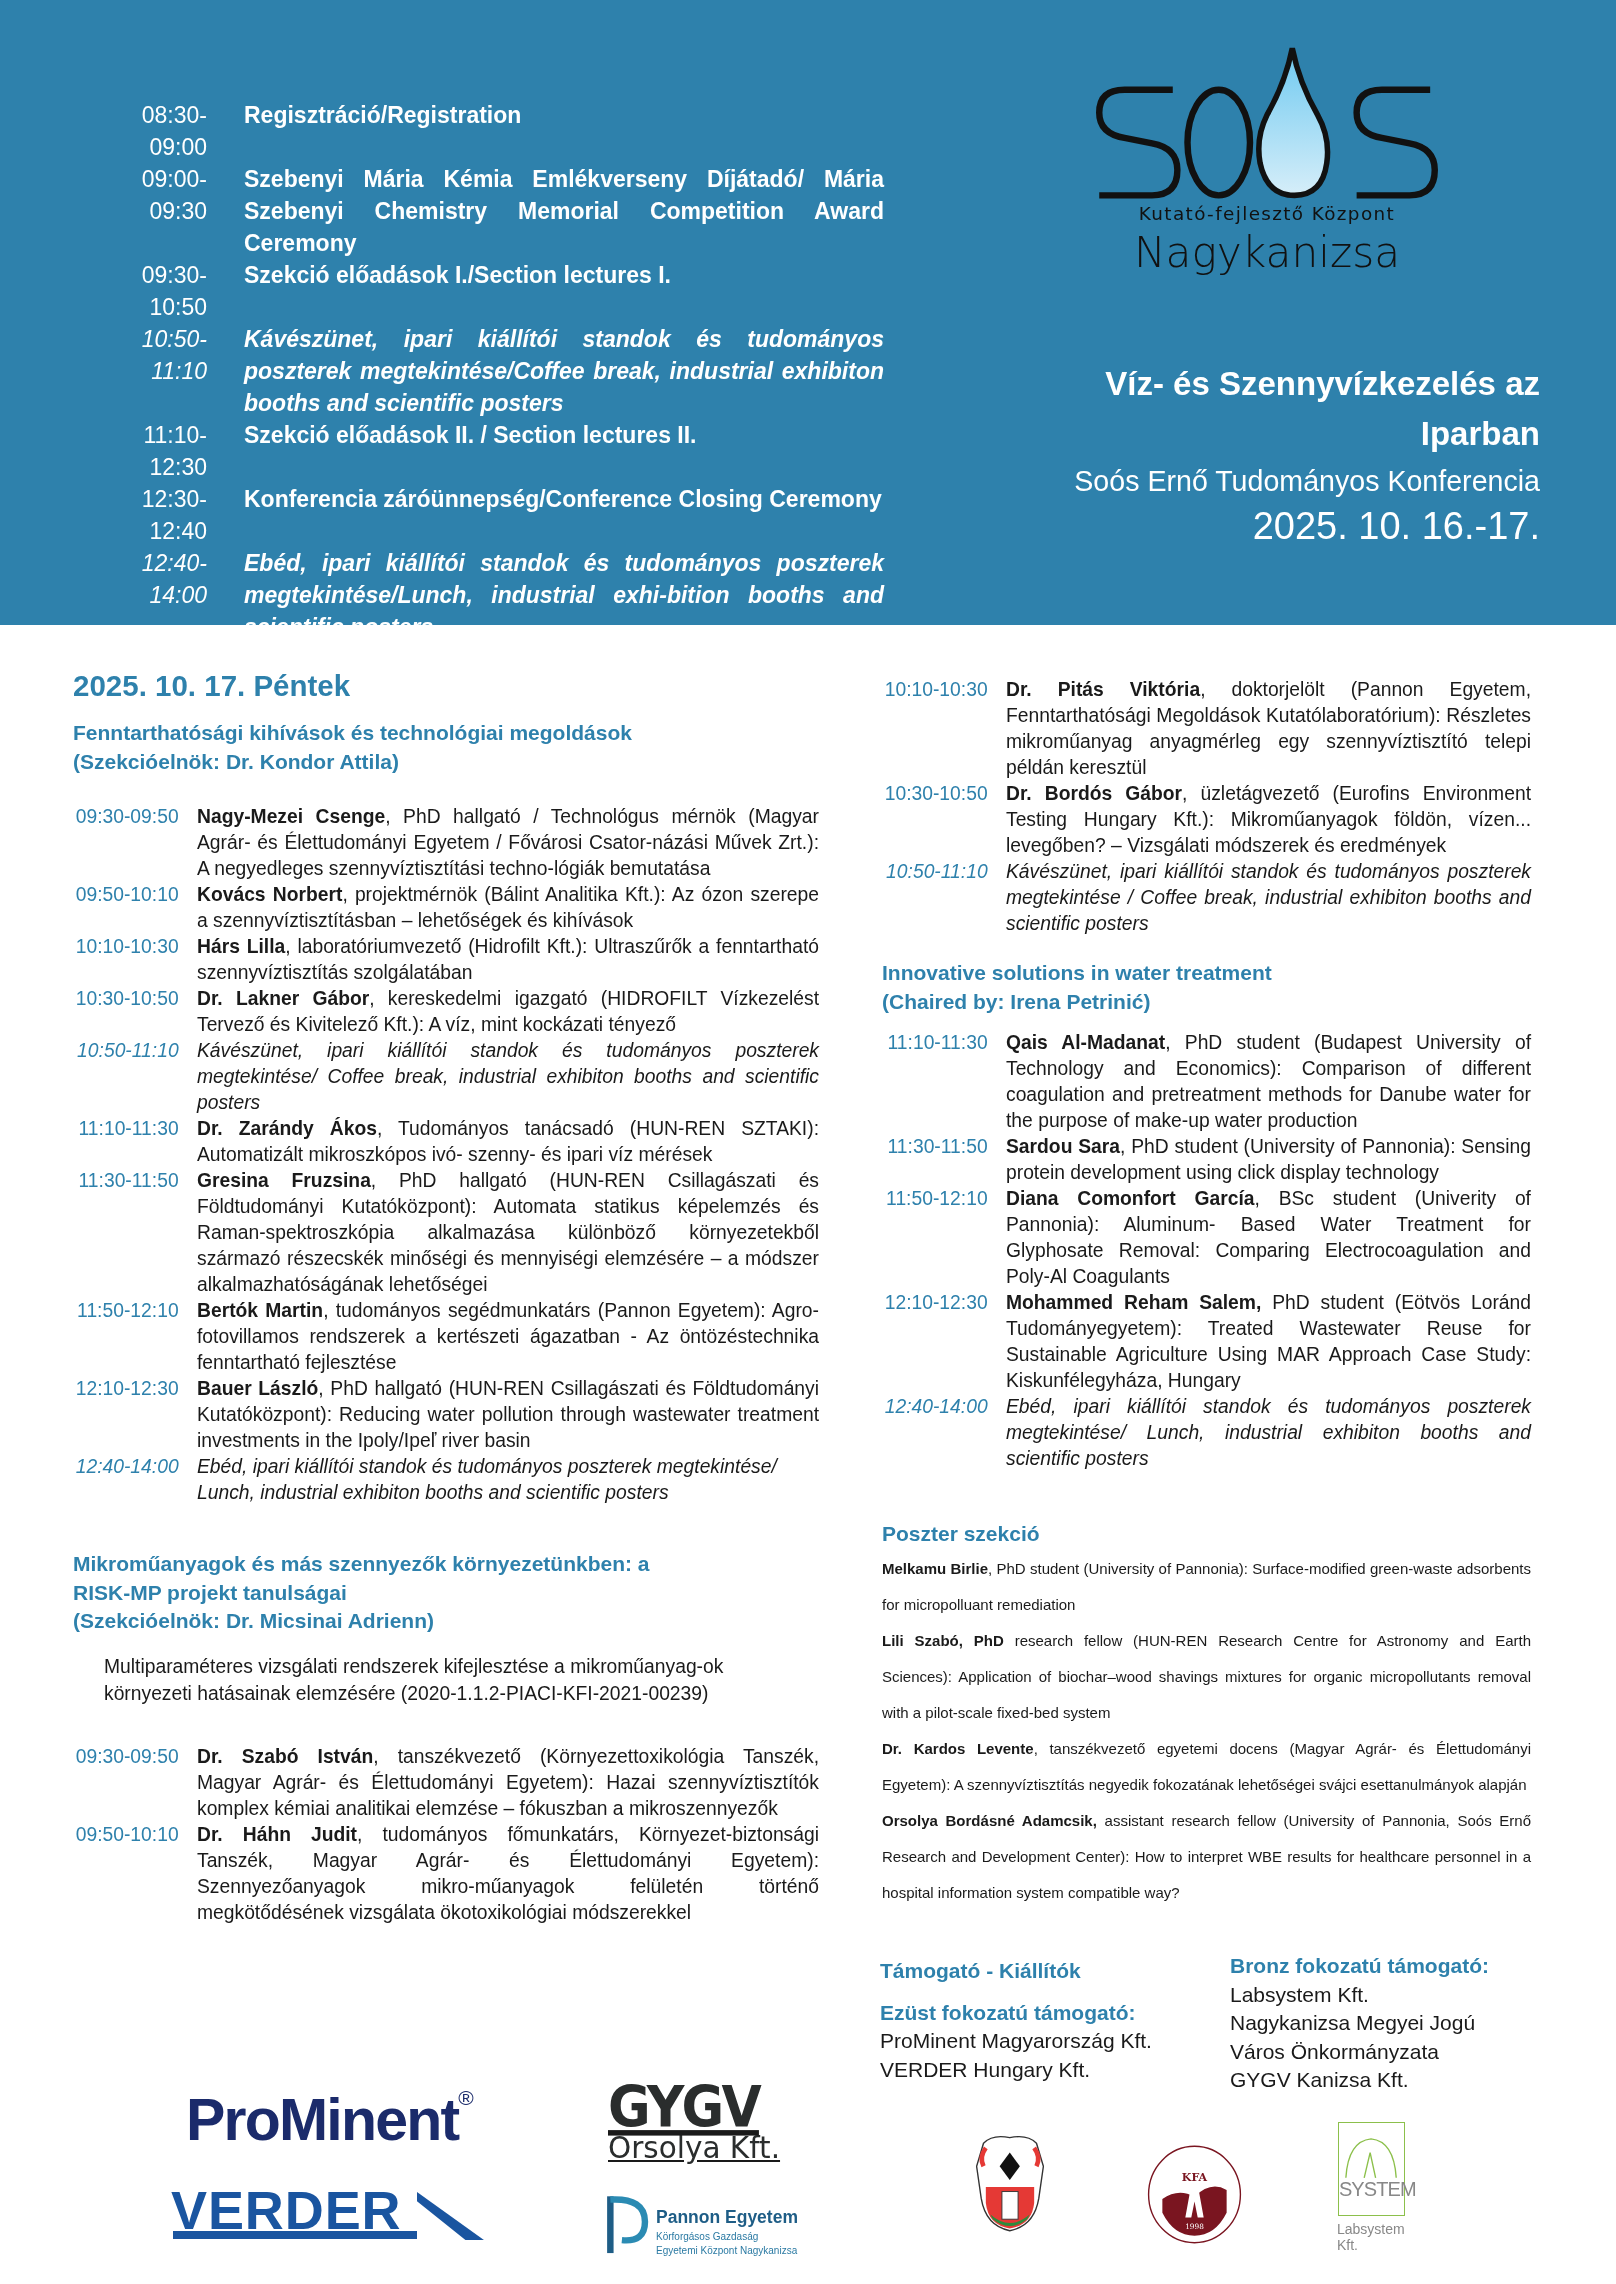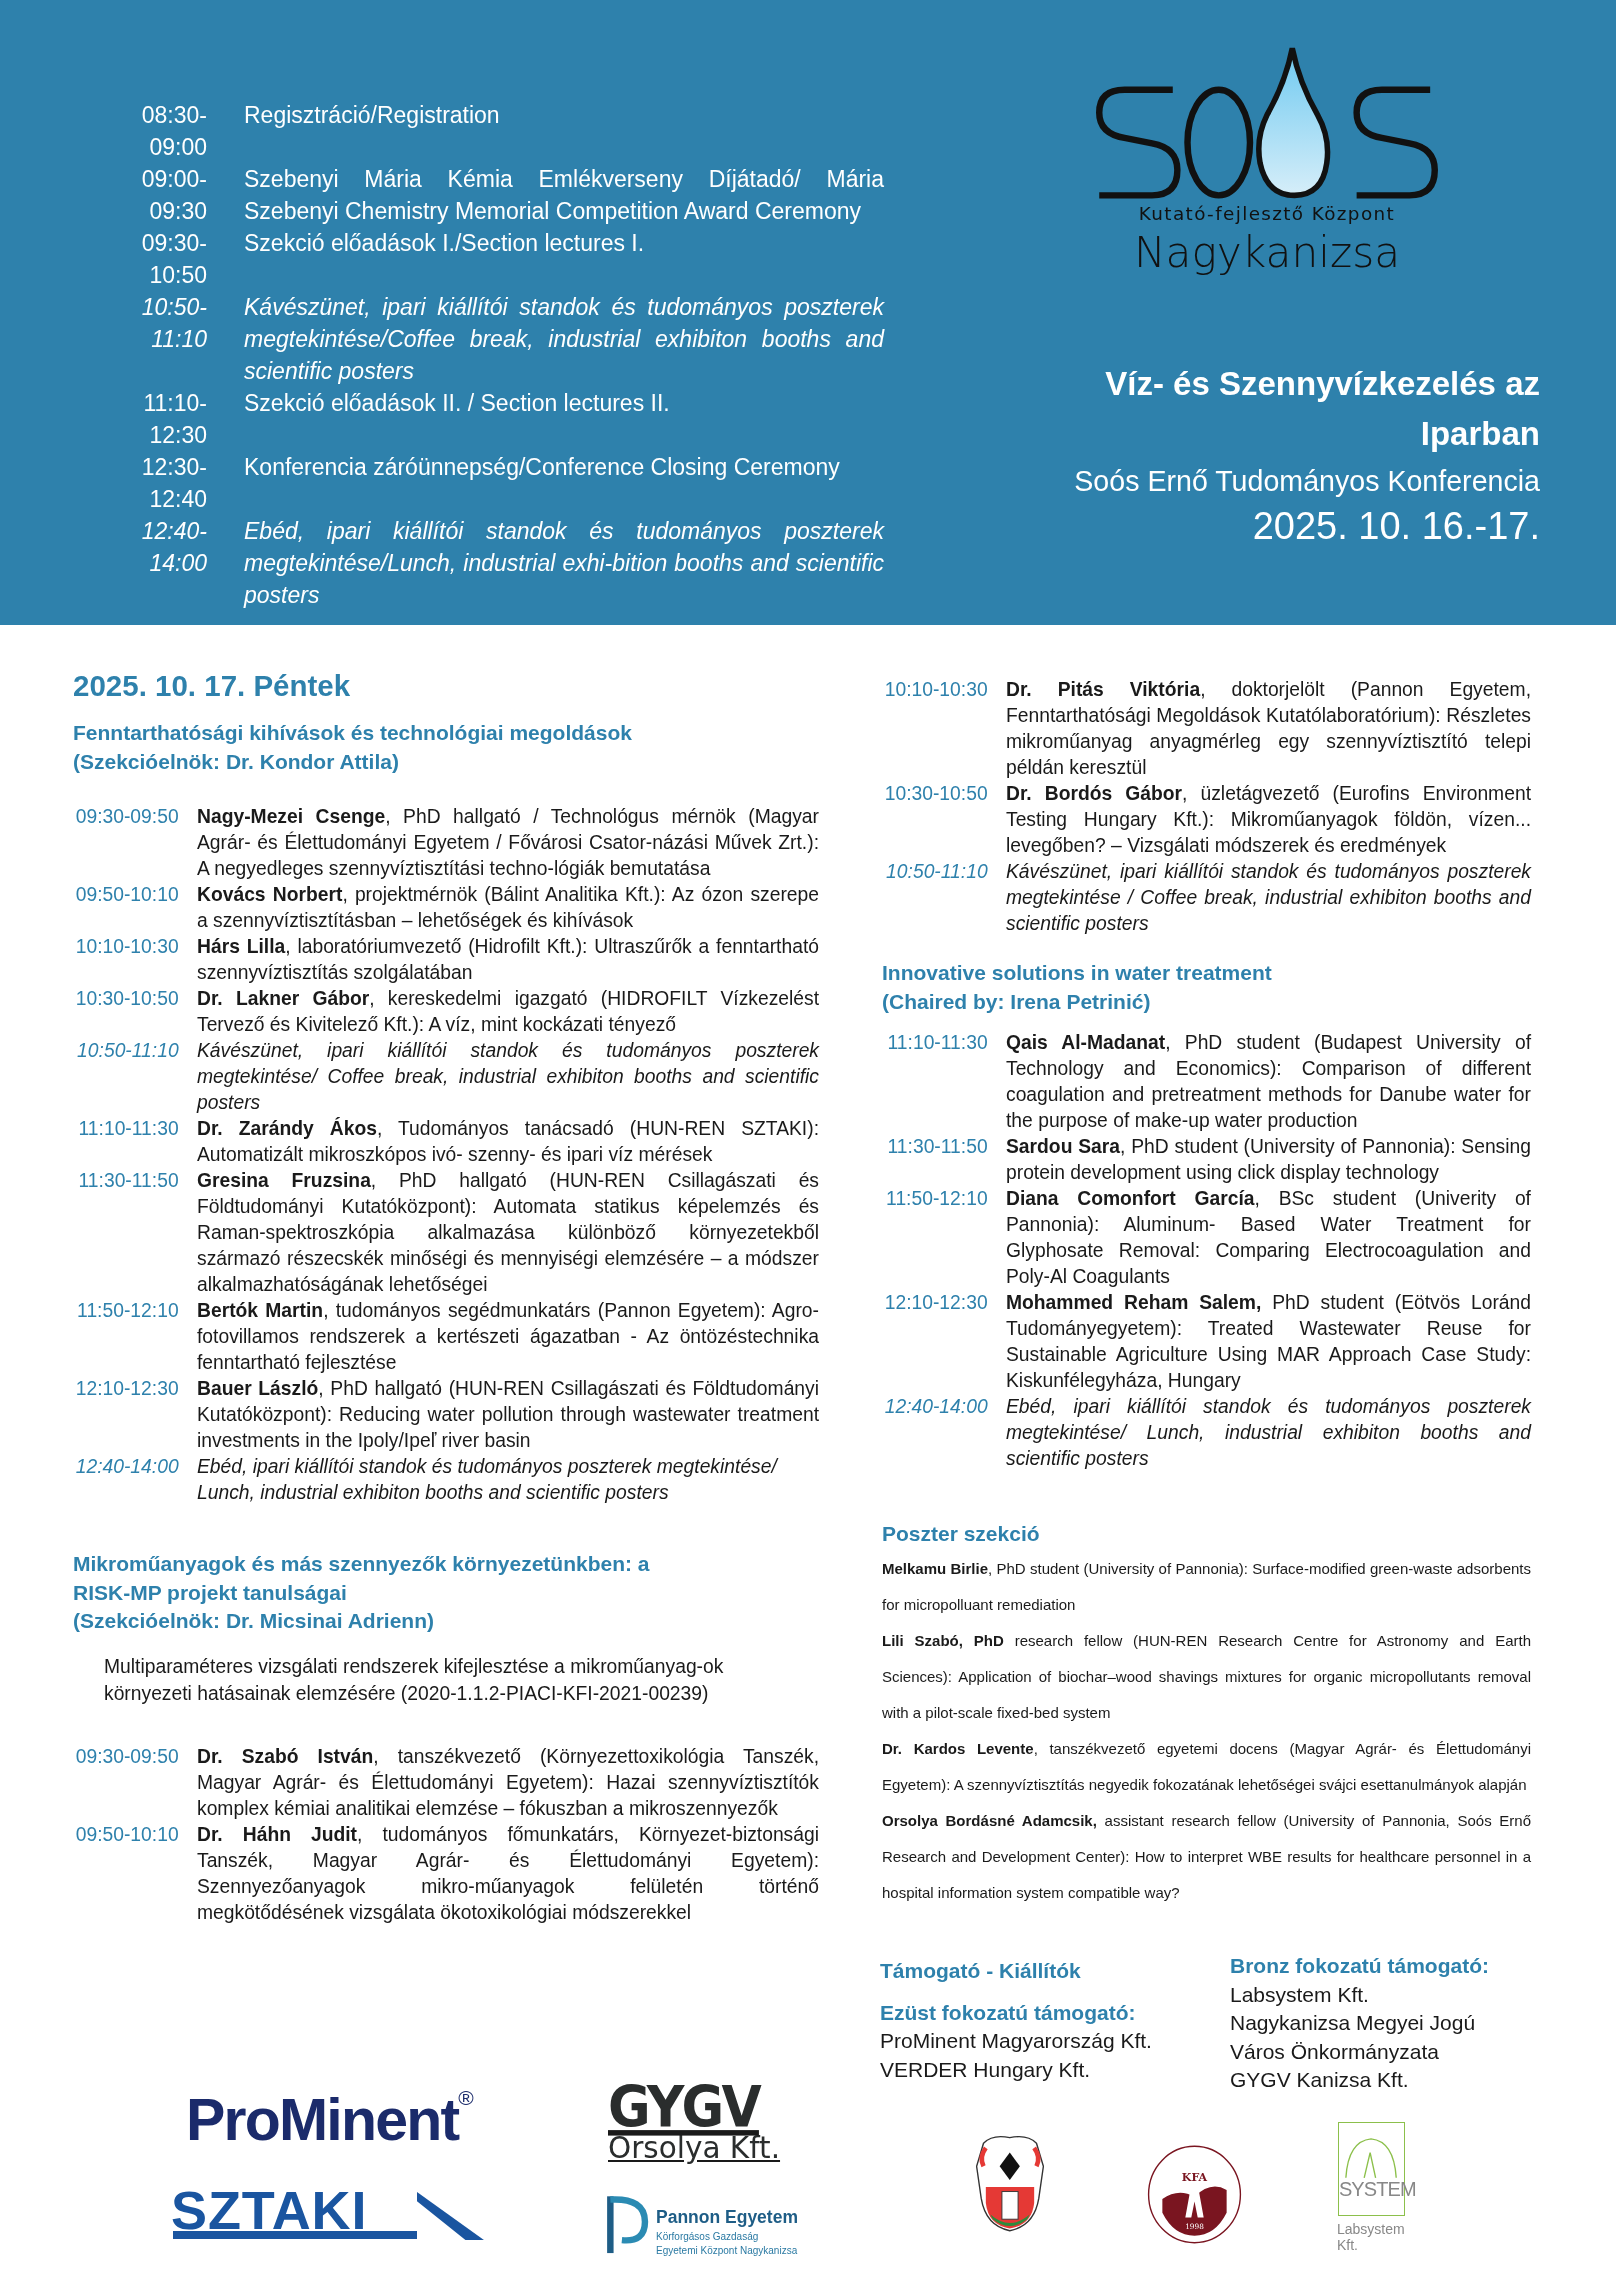--- a/index.html
+++ b/index.html
@@ -4,21 +4,21 @@
 <style>
   html, body { margin: 0; padding: 0; }
   body {
     width: 1616px; height: 2284px; background: #ffffff; position: relative; overflow: hidden;
     font-family: "Liberation Sans", "DejaVu Sans", sans-serif; color: #1a1a1a;
   }
   .banner { position: absolute; left: 0; top: 0; width: 1616px; height: 625px; background: #2e81ac; }
   .sched { position: absolute; left: 87px; top: 99px; width: 797px; color: #ffffff; font-size: 23px; line-height: 32px; }
   .sched .row { display: flex; }
   .sched .t { width: 157px; flex: none; text-align: right; padding-right: 37px; box-sizing: border-box; }
-  .sched .d { flex: 1; text-align: justify; }
+  .sched .d { flex: 1; text-align: justify; font-weight: bold; }
   .it { font-style: italic; }
   .logo { position: absolute; left: 1092px; top: 46px; width: 350px; height: 239px; }
   .logo svg { width: 100%; height: 100%; }
   .title-block { position: absolute; right: 76px; top: 359px; width: 599px; text-align: right; color: #fff; }
   .title-block .h1 { font-weight: bold; font-size: 33px; line-height: 50px; }
   .title-block .h2 { font-size: 28.6px; line-height: 45px; }
   .title-block .h3 { font-weight: normal; font-size: 38px; line-height: 45px; }
 
   .col { position: absolute; }
   .col-left { left: 73px; top: 663px; width: 746px; }
@@ -227,21 +227,21 @@
   <div class="sp-t">Labsystem Kft.</div>
   <div class="sp-t">Nagykanizsa Megyei Jogú</div>
   <div class="sp-t">Város Önkormányzata</div>
   <div class="sp-t">GYGV Kanizsa Kft.</div>
 </div>
 
 <div class="logobox" style="left:186px; top:2086px;">
   <span style="font-family:'Liberation Sans',sans-serif; font-weight:bold; font-size:59px; color:#1b2b6b; letter-spacing:-1.8px;">ProMinent</span><span style="font-size:21px; color:#1b2b6b; vertical-align:top;">®</span>
 </div>
 <div class="logobox" style="left:171px; top:2187px; width:313px; height:51px;">
-  <span style="font-family:'Liberation Sans',sans-serif; font-weight:bold; font-size:54px; color:#1a55a0; letter-spacing:0.9px; line-height:46px; display:block;">SZTAKI</span>
+  <span style="font-family:'Liberation Sans',sans-serif; font-weight:bold; font-size:54px; color:#1a55a0; letter-spacing:0.9px; line-height:46px; display:block;">VERDER</span>
   <div style="position:absolute; left:2.3px; top:44px; width:244px; height:8.3px; background:#1a55a0;"></div>
   <svg style="position:absolute; left:239px; top:4.6px;" width="74" height="48" viewBox="0 0 160 104">
       <polygon points="15,0 160,104 120,104 15,20" fill="#1a55a0"></polygon>
     </svg>
 </div>
 <div class="logobox" style="left:608px; top:2084px; width:193px;text-decoration:underline;">
   <div style="font-family:'DejaVu Sans',sans-serif; font-weight:bold; font-size:52px; color:#2a2d2d; line-height:46px; letter-spacing:-2.8px; transform:scaleY(1.1);">GYGV</div>
   <div style="font-family:'DejaVu Sans',sans-serif; font-size:29.5px; color:#2a2d2d; line-height:37px;">Orsolya Kft.</div>
 </div>
 <div class="logobox" style="left:601px; top:2194px; width:258px; height:74px;">

